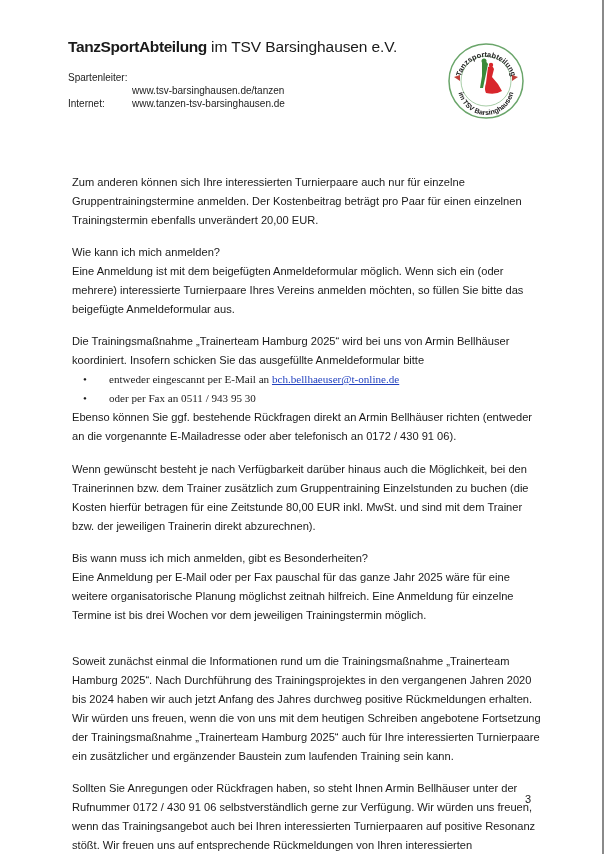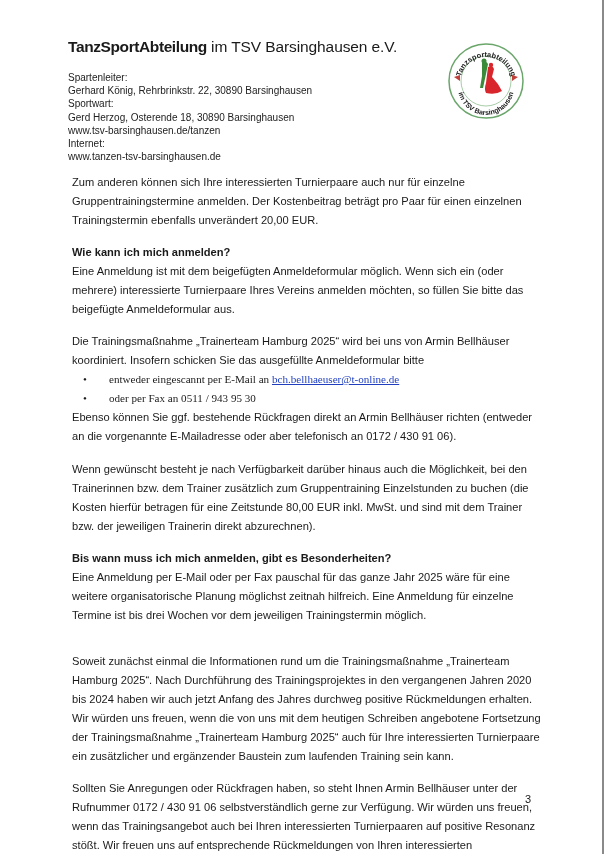--- a/index.html
+++ b/index.html
@@ -3,52 +3,47 @@
 <meta charset="utf-8">
 <style>
   html, body { margin: 0; padding: 0; }
   body { width: 605px; height: 854px; background: #ffffff; position: relative; overflow: hidden;
          font-family: "Liberation Sans", sans-serif; color: #1a1a1a; }
   .right-border { position: absolute; top: 0; right: 1px; width: 2px; height: 854px; background: #8a8a8a; }
   .page { position: absolute; left: 0; top: 0; width: 603px; height: 854px; }
   .letterhead-title { position: absolute; left: 68px; top: 38px; font-size: 15.5px; white-space: nowrap; letter-spacing: -0.1px; }
   .letterhead-title b { font-weight: bold; letter-spacing: -0.4px; }
   .contact { position: absolute; left: 68px; top: 71px; font-size: 10px; line-height: 13.2px; color: #222; }
-  .contact-row { display: flex; white-space: nowrap; flex-direction: column; }
+  .contact-row { display: flex; white-space: nowrap; }
   .contact-row .lbl { width: 64px; }
   .contact-row .val {}
   .logo { position: absolute; left: 446px; top: 41px; width: 80px; height: 80px; }
   .body-text { position: absolute; left: 72px; top: 173px; width: 470px; font-size: 11.1px; line-height: 19px; color: #1a1a1a; }
   .body-text p { margin: 0 0 13.2px 0; }
-  .body-text h3 { margin: 0; font-size: 11.1px; font-weight: bold; }
+  .body-text h3 { margin: 0; font-size: 11.1px; font-weight: normal; }
   .body-text ul { margin: 0; padding: 0; list-style: none; }
   .body-text li { position: relative; padding-left: 37px; font-family: Liberation Serif, serif; }
   .body-text li::before { content: "•"; position: absolute; left: 11px; }
   .link { color: #1f3fbf; text-decoration: underline; }
   .gap { height: 14px; }
   .sign { margin-top: 38px; }
   .page-number { position: absolute; left: 525px; top: 793px; font-size: 11px; }
 </style>
 </head>
 <body>
 
 <div class="right-border"></div>
 
 <div class="page">
 
   <div class="letterhead-title"><b>TanzSportAbteilung</b><span> im TSV Barsinghausen e.V.</span></div>
 
   <div class="contact">
     <div class="contact-row">
       <span class="lbl">Spartenleiter:</span>
-      <span class="val">Gerhard König, Rehrbrinkstr. 22, 30890 Barsinghausen</span>
-    </div>
-    <div class="contact-row">
-      <span class="lbl">Sportwart:</span>
-      <span class="val">Gerd Herzog, Osterende 18, 30890 Barsinghausen</span>
     </div>
     <div class="contact-row">
       <span class="lbl"></span>
       <span class="val">www.tsv-barsinghausen.de/tanzen</span>
     </div>
     <div class="contact-row">
       <span class="lbl">Internet:</span>
       <span class="val">www.tanzen-tsv-barsinghausen.de</span>
     </div>
   </div>

